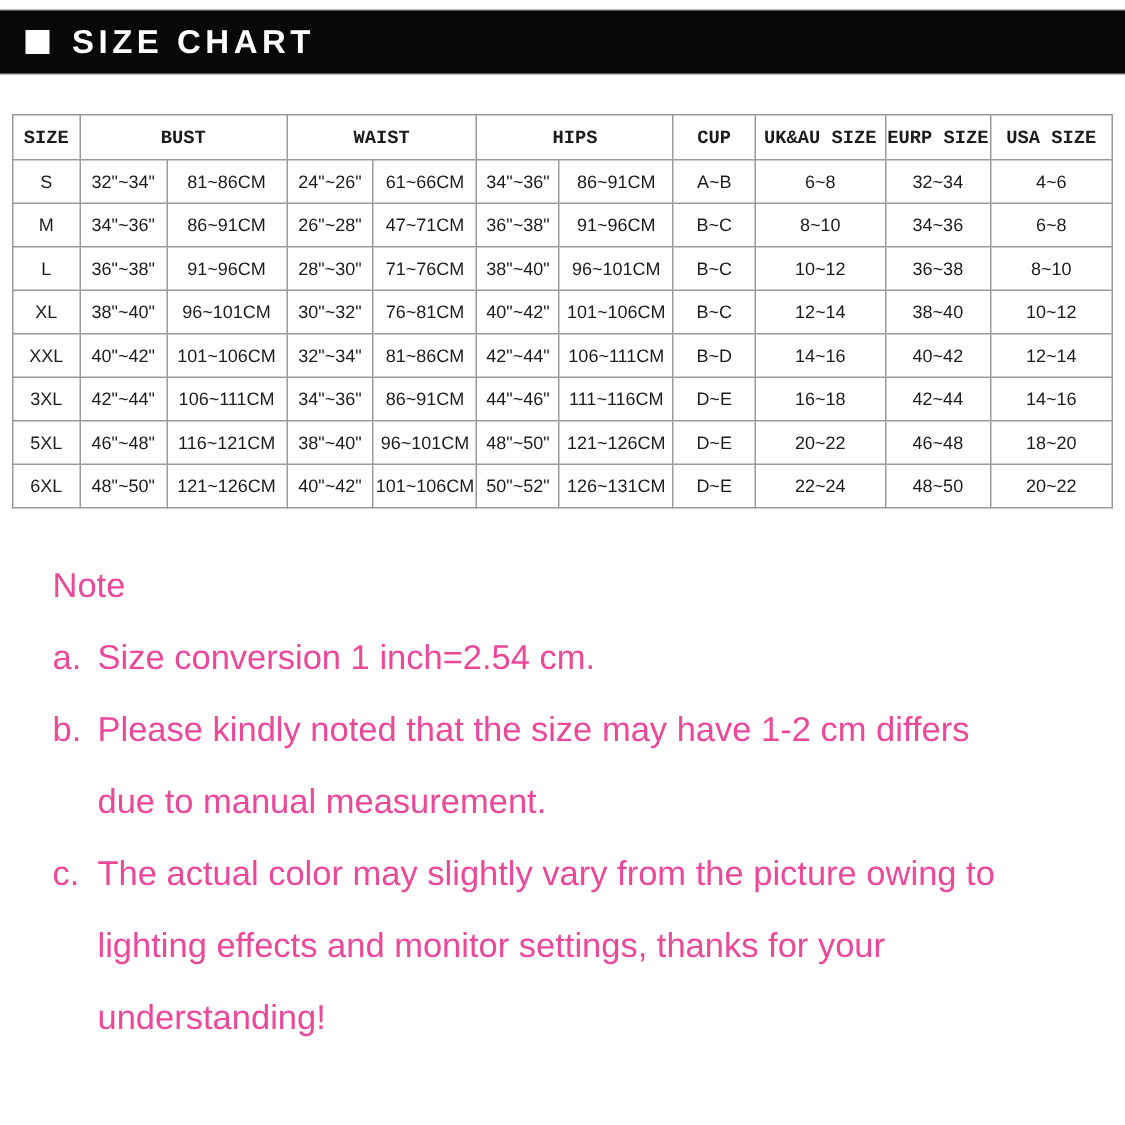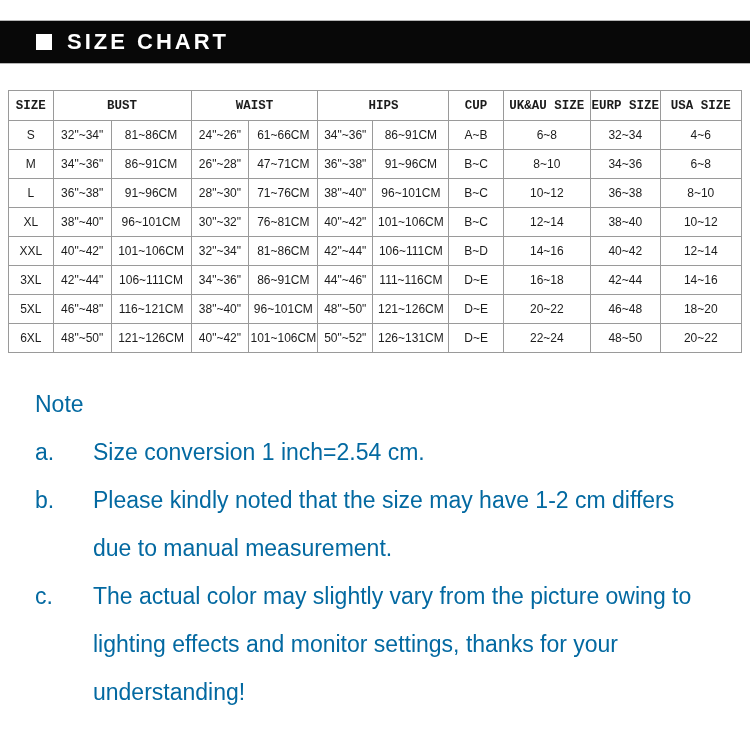--- a/index.html
+++ b/index.html
@@ -10,28 +10,27 @@
   }
   .page {
     position: relative;
     width: 750px;
     height: 750px;
     background: #ffffff;
     overflow: hidden;
   }
   
   .title-bar {
-    margin-top: 20px;
+    margin-top: 6px;
     height: 42px;
     background: #080808;
     display: flex;
     align-items: center;
     border-top: 1px solid #b5b5b5;
     border-bottom: 1px solid #b5b5b5;
-    padding-left: 19px;
   }
   .bullet {
     width: 16px;
     height: 16px;
     background: #ffffff;
     margin-left: 17px;
     flex: none;
   }
   .title-text {
     color: #ffffff;
@@ -76,25 +75,25 @@
   col.c6 { width: 10.4%; }
   col.c7 { width: 7.4%; }
   col.c8 { width: 11.9%; }
   col.c9 { width: 9.5%; }
   col.c10 { width: 11.1%; }
   
   .notes {
     margin: 27px 0 0 35px;
     font-size: 23px;
     line-height: 48px;
-    color: #0369a1;
+    color: #ec4899;
   }
   .note-item { display: flex; }
   .note-marker { width: 30px; flex: none; }
-  .note-line { white-space: nowrap; margin-left: 28px; }
+  .note-line { white-space: nowrap; }
 </style>
 </head>
 <body>
 
 <div class="page">
 
   <div class="title-bar">
     <span class="bullet"></span>
     <span class="title-text">SIZE CHART</span>
   </div>

